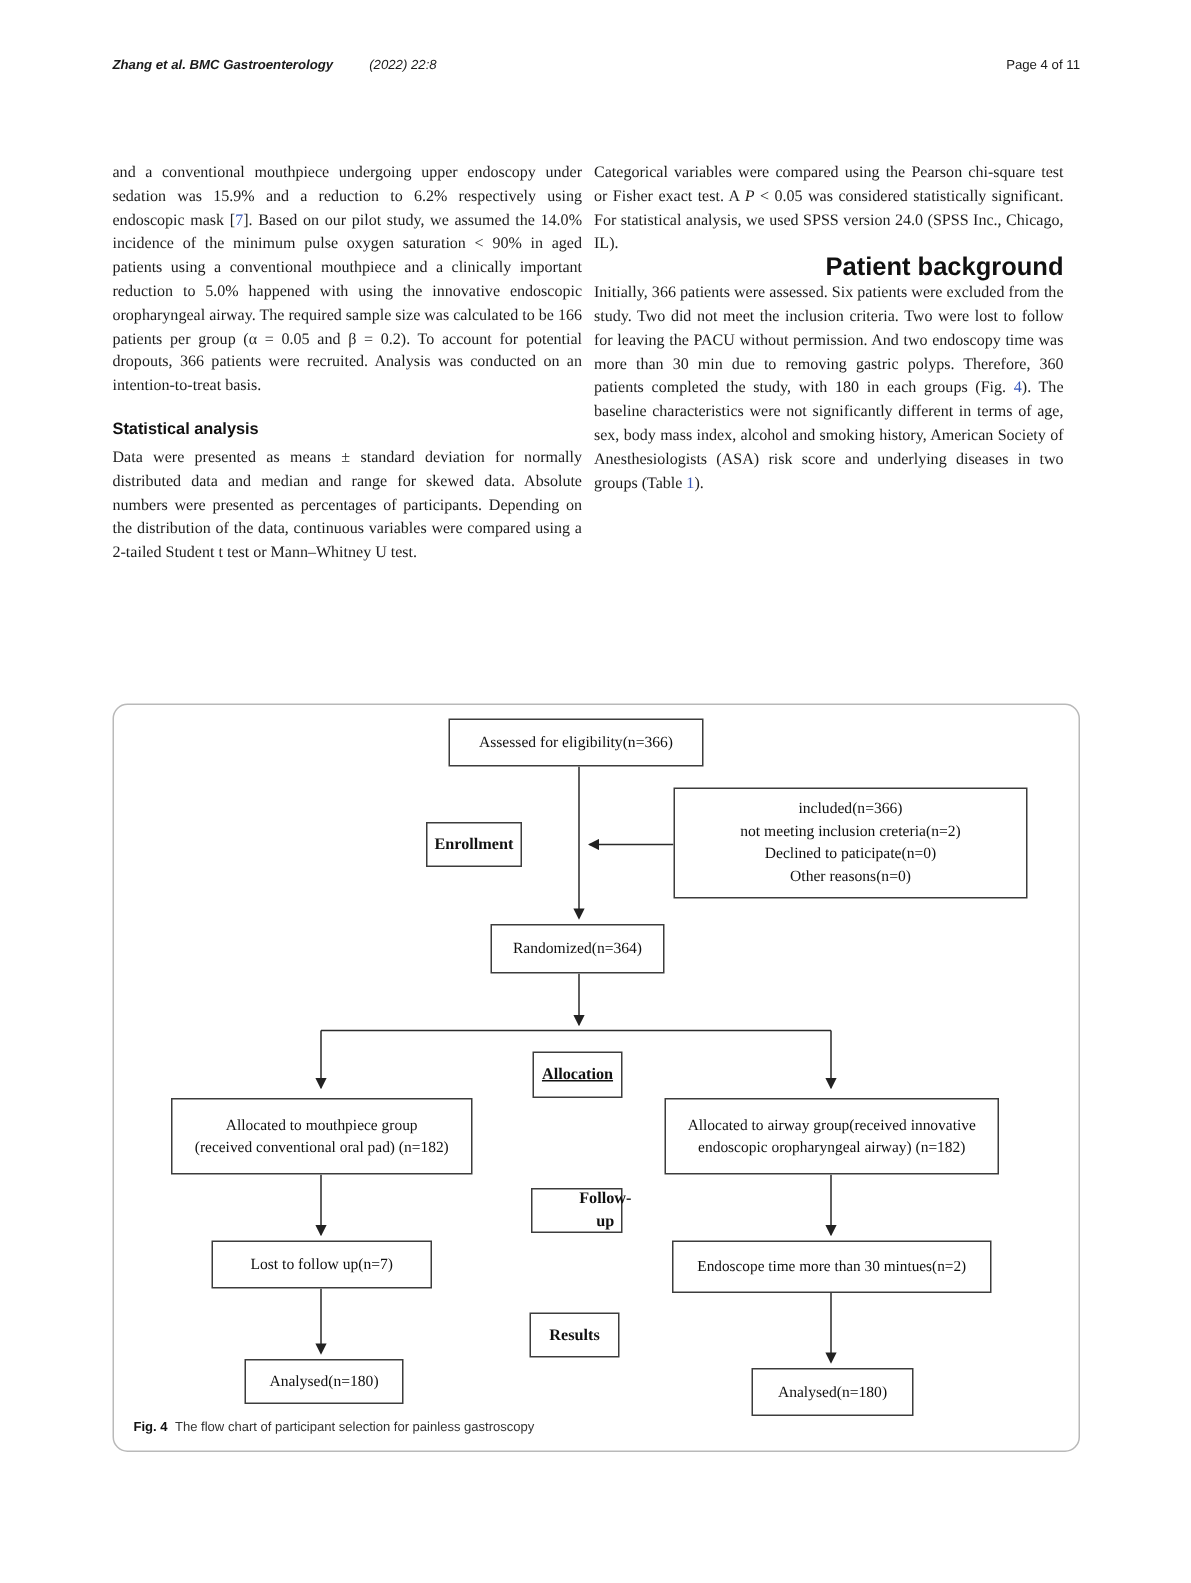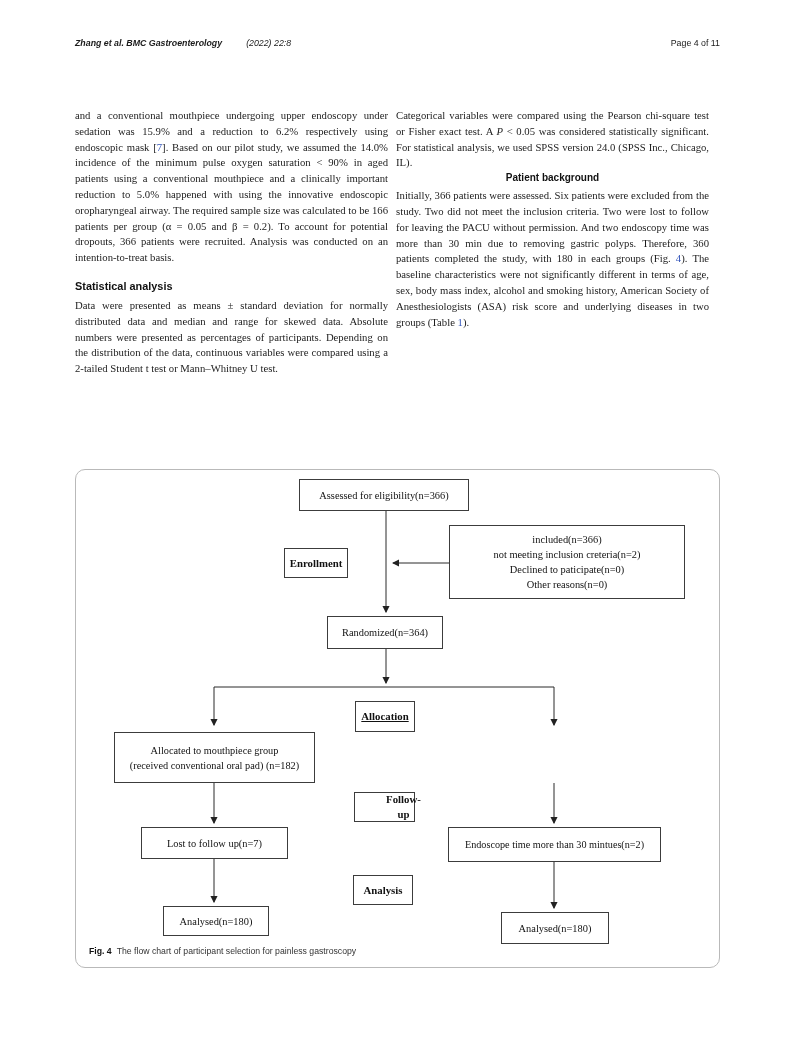--- a/index.html
+++ b/index.html
@@ -30,21 +30,21 @@
   .h-sub{
     font-family:"Liberation Sans", sans-serif;font-weight:bold;
     font-size:10.9px;text-align:left;margin:14px 0 5px 0;line-height:13px;color:#111;
   }
   .h-results{
     font-family:"Liberation Sans", sans-serif;font-weight:bold;
     font-size:12.8px;text-align:left;margin:36px 0 3px 0;line-height:14px;color:#111;
   }
   .h-sub2{
     font-family:"Liberation Sans", sans-serif;font-weight:bold;
-    font-size:10px;text-align:center;margin:0 0 4px 0;line-height:13px;color:#111;
+    font-size:17px;text-align:right;margin:0 0 4px 0;line-height:13px;color:#111;
   }
   
   .fig-wrap{
     position:absolute;left:75px;top:469px;width:645px;height:499px;
     border:1px solid #b9b9b9;border-radius:10px;background:#fff;box-sizing:border-box;
   }
   .fig-svg{position:absolute;left:0;top:0;pointer-events:none;}
   .fbox{
     position:absolute;border:1px solid #3c3c3c;background:#fff;
     display:flex;flex-direction:column;align-items:center;justify-content:center;
@@ -118,28 +118,32 @@
 
     <div class="fbox" style="left:251px;top:146px;width:116px;height:33px;">Randomized(n=364)</div>
 
     <div class="fbox stage" style="left:279px;top:231px;width:60px;height:31px;text-decoration:underline;">Allocation</div>
 
     <div class="fbox thick" style="left:38px;top:262px;width:201px;height:51px;font-size:10.3px;">
       <div>Allocated to mouthpiece group</div>
       <div>(received conventional oral pad) (n=182)</div>
     </div>
 
+    <div class="fbox thick" style="left:367px;top:262px;width:223px;height:51px;font-size:10.3px;">
+      <div>Allocated to airway group(received innovative</div>
+      <div>endoscopic oropharyngeal airway) (n=182)</div>
+    </div>
 
     <div class="fbox stage" style="left:278px;top:322px;width:61px;height:30px;padding-left:40px;">Follow-up</div>
 
     <div class="fbox" style="left:65px;top:357px;width:147px;height:32px;">Lost to follow up(n=7)</div>
 
     <div class="fbox" style="left:372px;top:357px;width:213px;height:35px;font-size:10.2px;">Endoscope time more than 30 mintues(n=2)</div>
 
-    <div class="fbox stage" style="left:277px;top:405px;width:60px;height:30px;">Analysis</div>
+    <div class="fbox stage" style="left:277px;top:405px;width:60px;height:30px;">Results</div>
 
     <div class="fbox" style="left:87px;top:436px;width:106px;height:30px;">Analysed(n=180)</div>
 
     <div class="fbox" style="left:425px;top:442px;width:108px;height:32px;">Analysed(n=180)</div>
 
     <div class="fig-caption">
       <span class="cap-label">Fig. 4</span><span>The flow chart of participant selection for painless gastroscopy</span>
     </div>
   </div>
 

